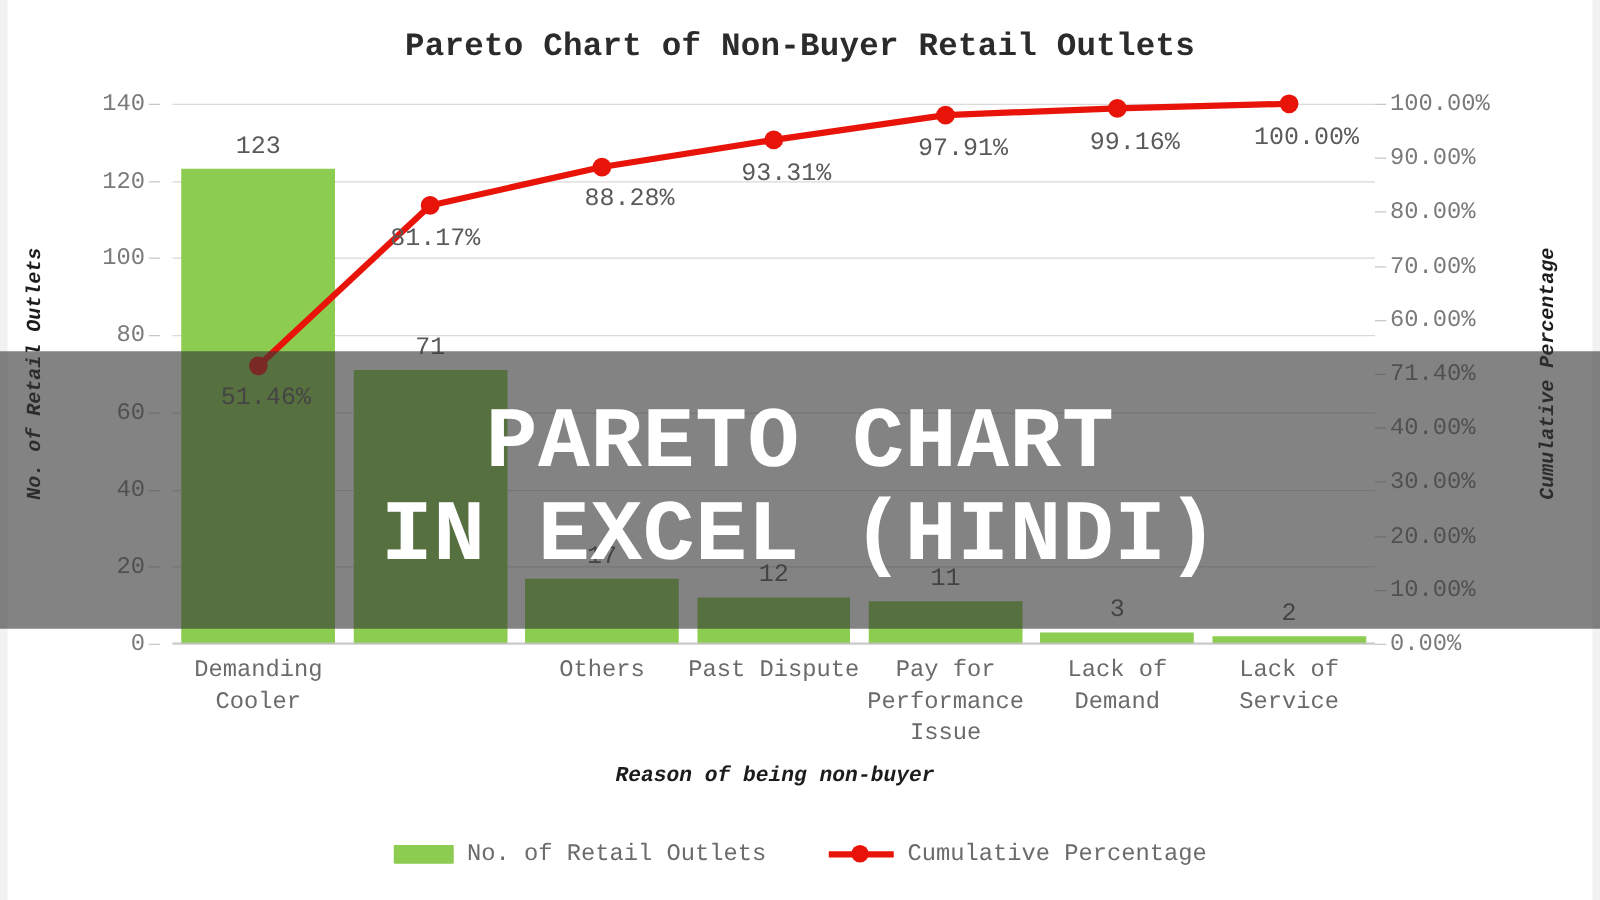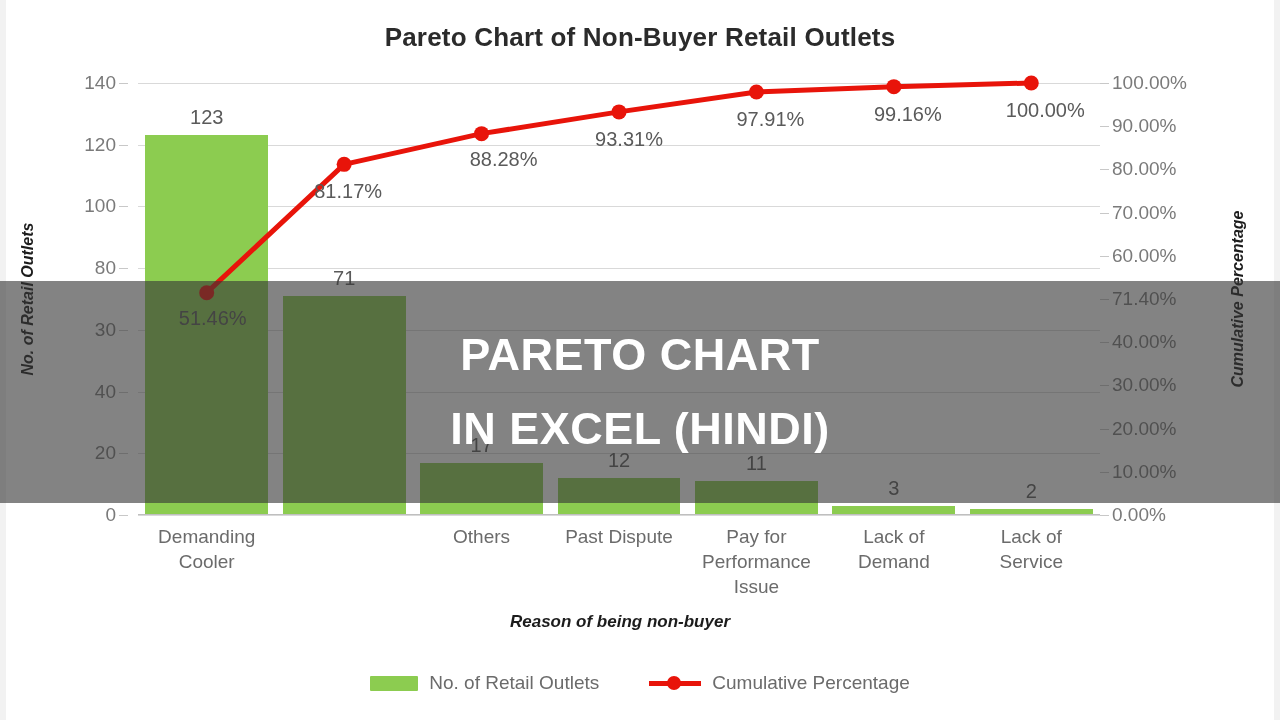--- a/index.html
+++ b/index.html
@@ -7,20 +7,21 @@
     width:1280px;height:720px;
     background:#ffffff;
     font-family:"Liberation Sans", sans-serif;
     overflow:hidden;
     position:relative;
   }
   #stage{
     position:absolute;left:0;top:0;width:1280px;height:720px;
     background:#ffffff;
     overflow:hidden;
+    font-family:Liberation Mono, monospace;
   }
   
   .edge{position:absolute;top:0;width:6px;height:720px;background:#f2f2f2;}
   .edge.l{left:0;}
   .edge.r{right:0;}
 
   
   #chart-title{
     position:absolute;left:0;top:22px;width:1280px;
     text-align:center;
@@ -104,42 +105,42 @@
   .legend-text{font-size:19px;color:#6b6b6b;white-space:nowrap;}
 
   
   #overlay-band{
     position:absolute;left:0;top:281px;width:1280px;height:222px;
     background:rgba(55,55,55,.62);
   }
   #overlay-text{
     position:absolute;left:0;top:281px;width:1280px;height:222px;
     display:flex;flex-direction:column;justify-content:center;align-items:center;
-    color:#ffffff;font-weight:bold;font-size:45px;line-height:74px;
+    color:#ffffff;font-weight:bold;font-size:69px;line-height:74px;
     text-align:center;letter-spacing:.5px;
   }
 </style>
 </head>
 <body>
 
 <div id="stage">
 
   <div class="edge l"></div>
   <div class="edge r"></div>
 
   <div id="chart-title">Pareto Chart of Non-Buyer Retail Outlets</div>
 
   <div id="y-left">
       <div class="tick" style="top: 432px;">0</div>
       <div class="tickmark" style="top: 432px;"></div>
       <div class="tick" style="top: 370.286px;">20</div>
       <div class="tickmark" style="top: 370.286px;"></div>
       <div class="tick" style="top: 308.571px;">40</div>
       <div class="tickmark" style="top: 308.571px;"></div>
-      <div class="tick" style="top: 246.857px;">30</div>
+      <div class="tick" style="top: 246.857px;">60</div>
       <div class="tickmark" style="top: 246.857px;"></div>
       <div class="tick" style="top: 185.143px;">80</div>
       <div class="tickmark" style="top: 185.143px;"></div>
       <div class="tick" style="top: 123.429px;">100</div>
       <div class="tickmark" style="top: 123.429px;"></div>
       <div class="tick" style="top: 61.7143px;">120</div>
       <div class="tickmark" style="top: 61.7143px;"></div>
       <div class="tick" style="top: 0px;">140</div>
       <div class="tickmark" style="top: 0px;"></div>
     </div>

